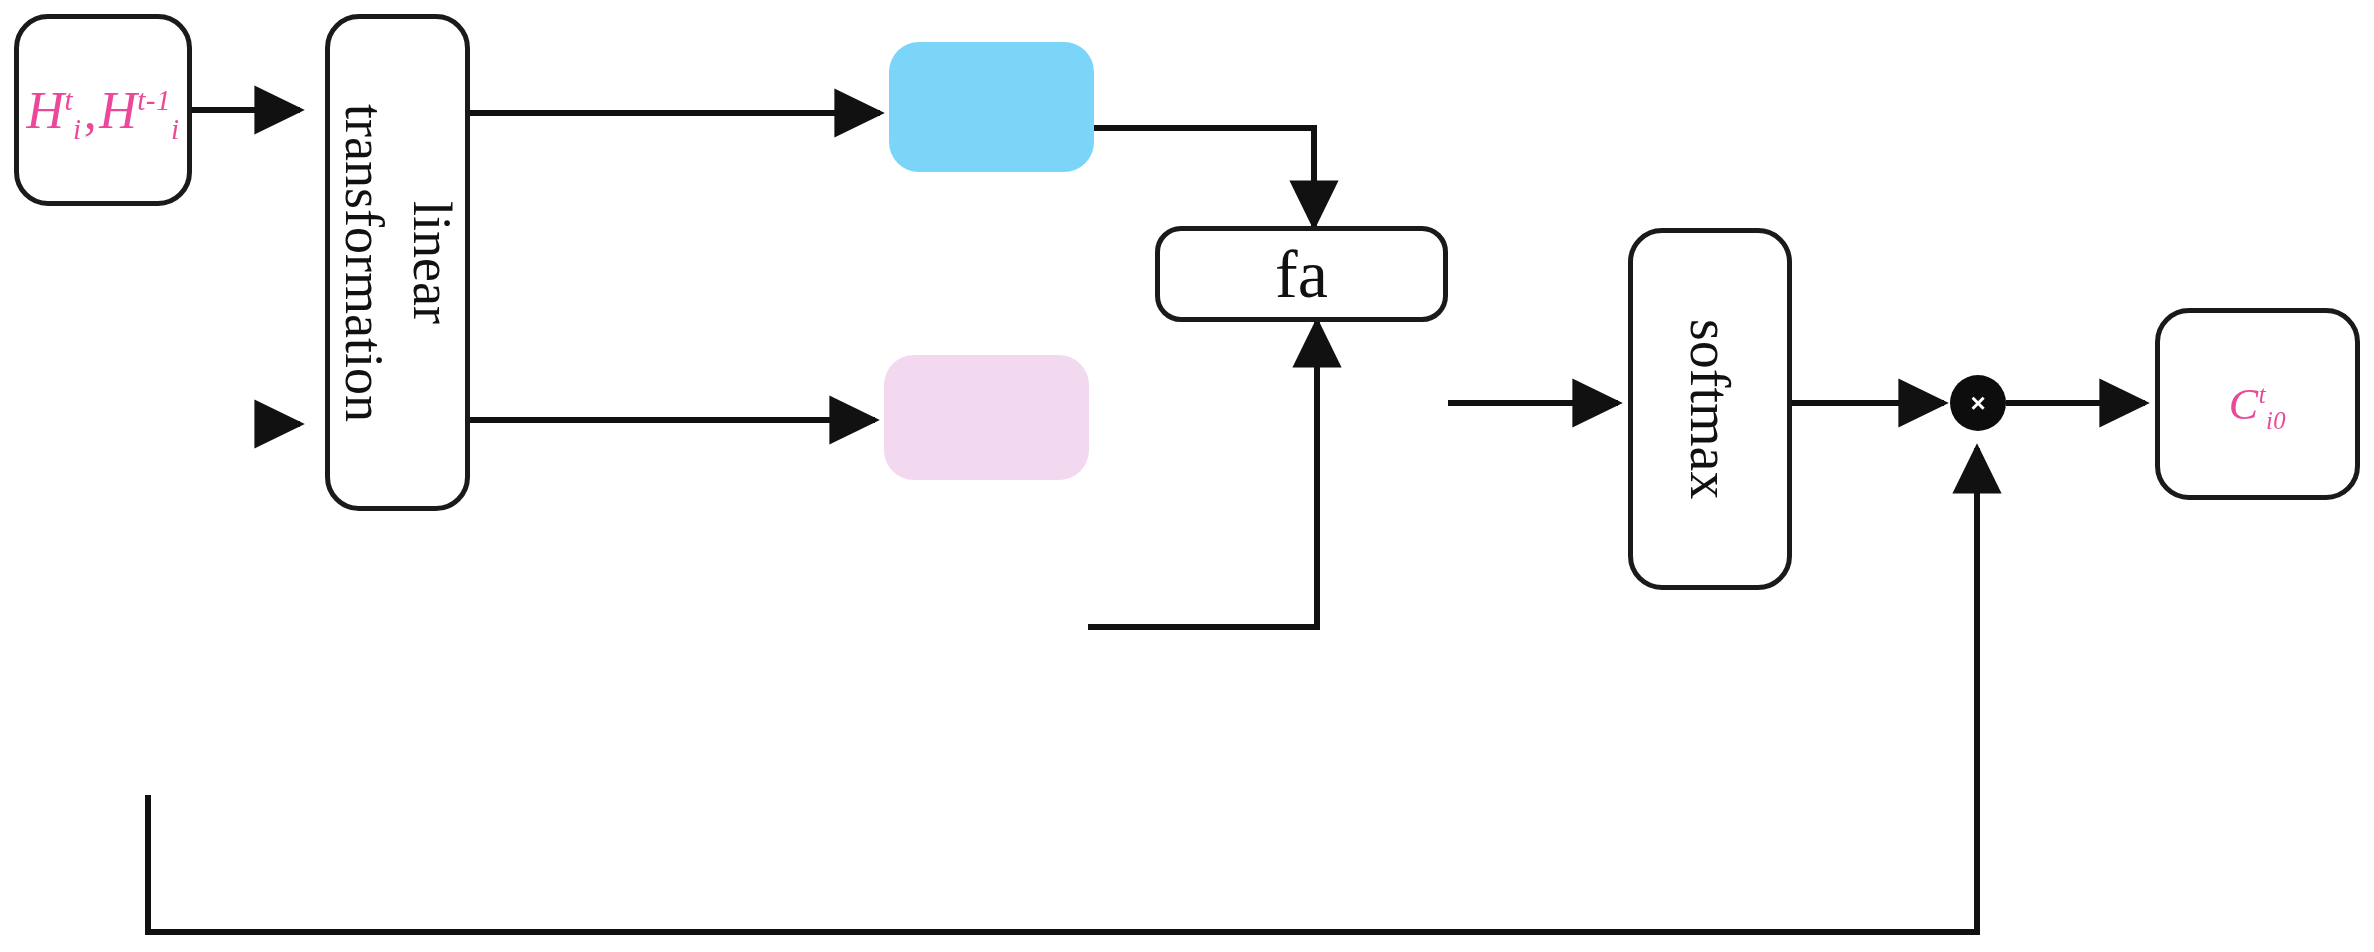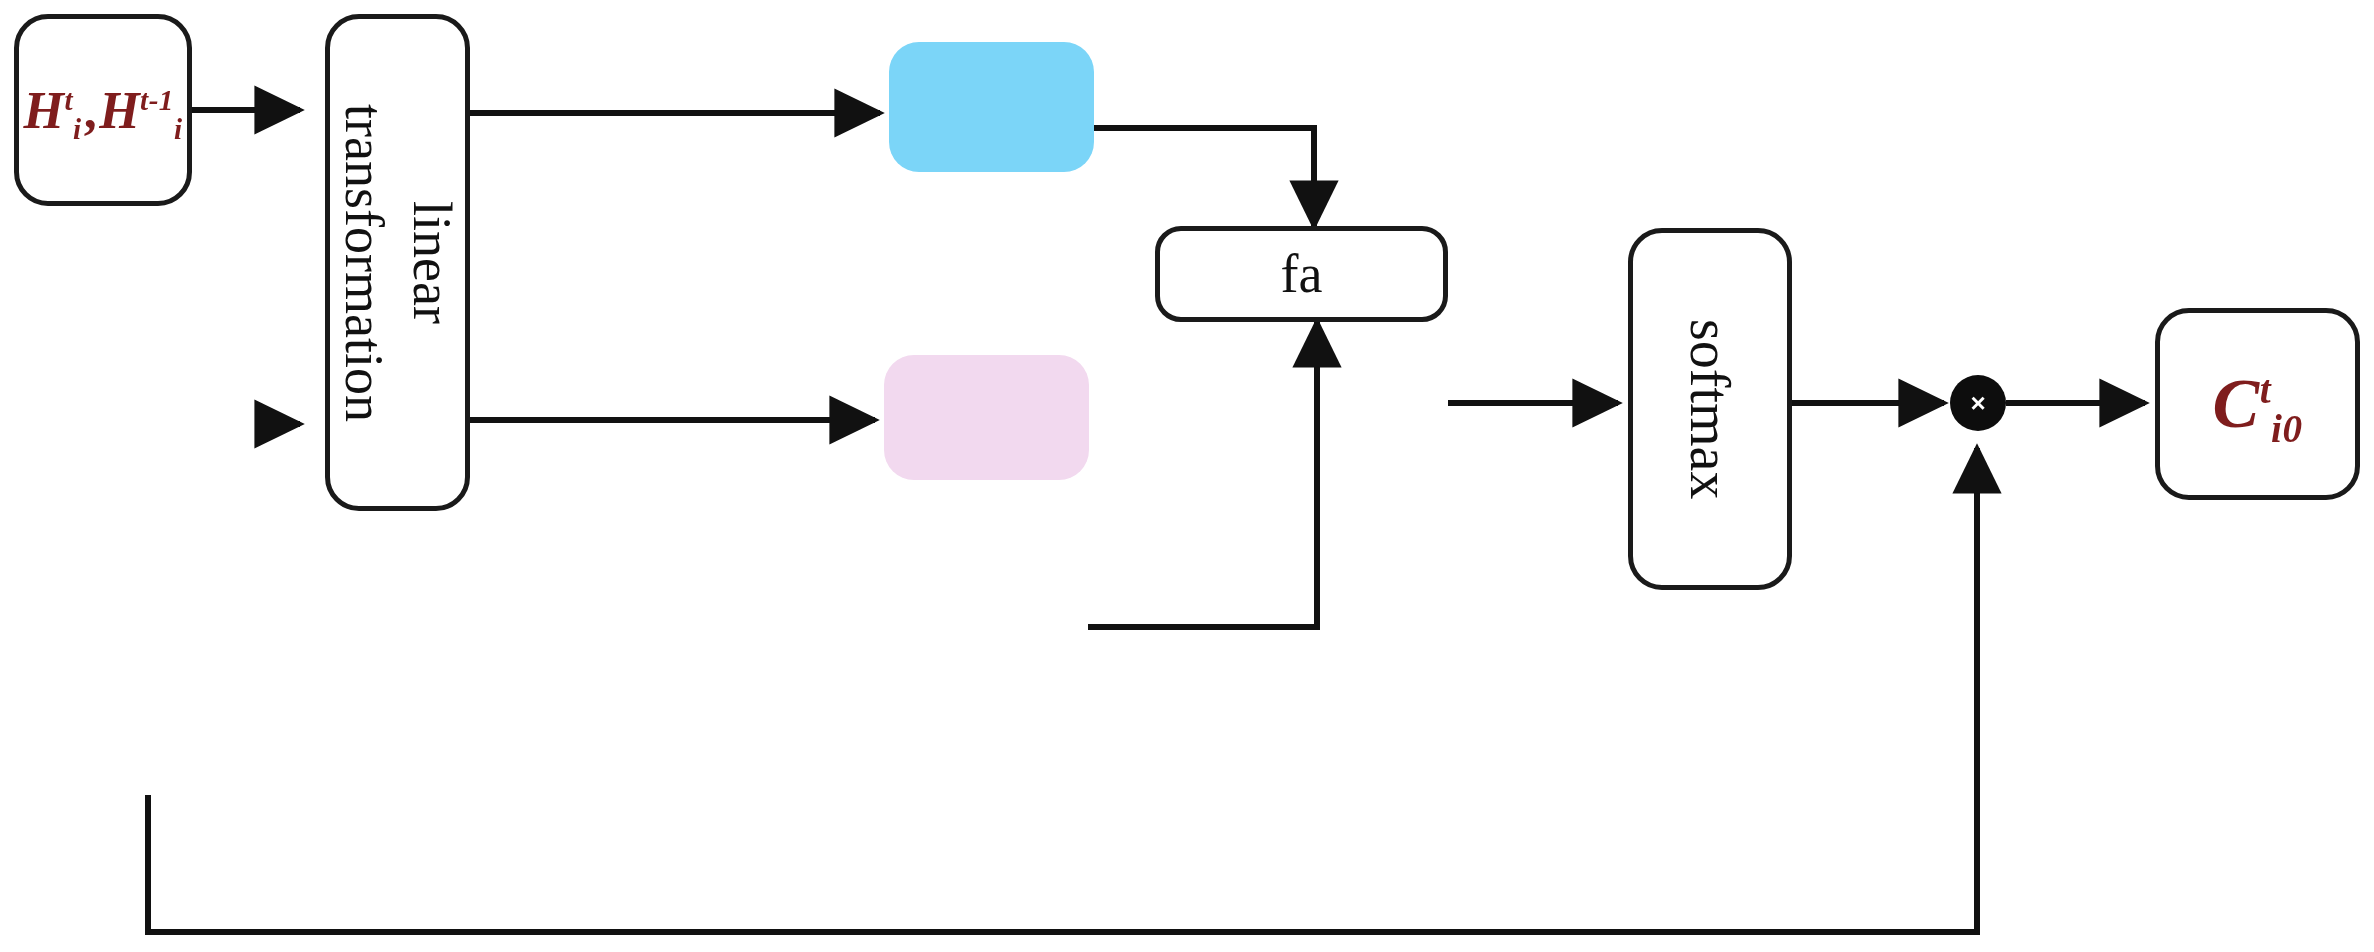--- a/index.html
+++ b/index.html
@@ -36,24 +36,23 @@
     border: 5px solid #1a1a1a;
     border-radius: 34px;
   }
   .node.filled {
     border: none;
     border-radius: 30px;
   }
   .math {
     font-family: "Liberation Serif", serif;
     font-style: italic;
-    color: #7f1d1d;
+    color: #ec4899;
     white-space: nowrap;
     letter-spacing: 0.5px;
-    font-weight: bold;
   }
   .math .sup {
     font-size: 0.56em;
     vertical-align: super;
     font-style: italic;
     line-height: 0;
   }
   .math .sub {
     font-size: 0.56em;
     vertical-align: sub;
@@ -171,32 +170,32 @@
 
   <div class="node filled" id="node-blue-feature" style="left:889px; top:42px; width:205px; height:130px; background:#7bd5f8;">
     <span class="plain" style="font-size:40px;"></span>
   </div>
 
   <div class="node filled" id="node-pink-feature" style="left:884px; top:355px; width:205px; height:125px; background:#f2d9ef;">
     <span class="plain" style="font-size:40px;"></span>
   </div>
 
   <div class="node outlined" id="node-fa" style="left:1155px; top:226px; width:293px; height:96px; border-radius:26px;">
-    <span class="plain" style="font-size:54px;">fa</span>
+    <span class="plain" style="font-size:68px;">fa</span>
   </div>
 
   <div class="node outlined" id="node-softmax" style="left:1628px; top:228px; width:164px; height:362px;">
     <div class="vert-wrap">
       <span class="vtext" style="font-size:56px;">softmax</span>
     </div>
   </div>
 
   <div class="mul-node" id="node-multiply" style="left:1950px; top:375px; width:56px; height:56px; font-size:26px;">
     <span>×</span>
   </div>
 
   <div class="node outlined" id="node-context-output" style="left:2155px; top:308px; width:205px; height:192px;">
-    <span class="math" style="font-size:70px;text-align:right;">
+    <span class="math" style="font-size:44px;text-align:right;">
       <span>C</span><span class="sup">t</span><span class="sub">i0</span>
     </span>
   </div>
 
 </div>
 
 </body></html>

